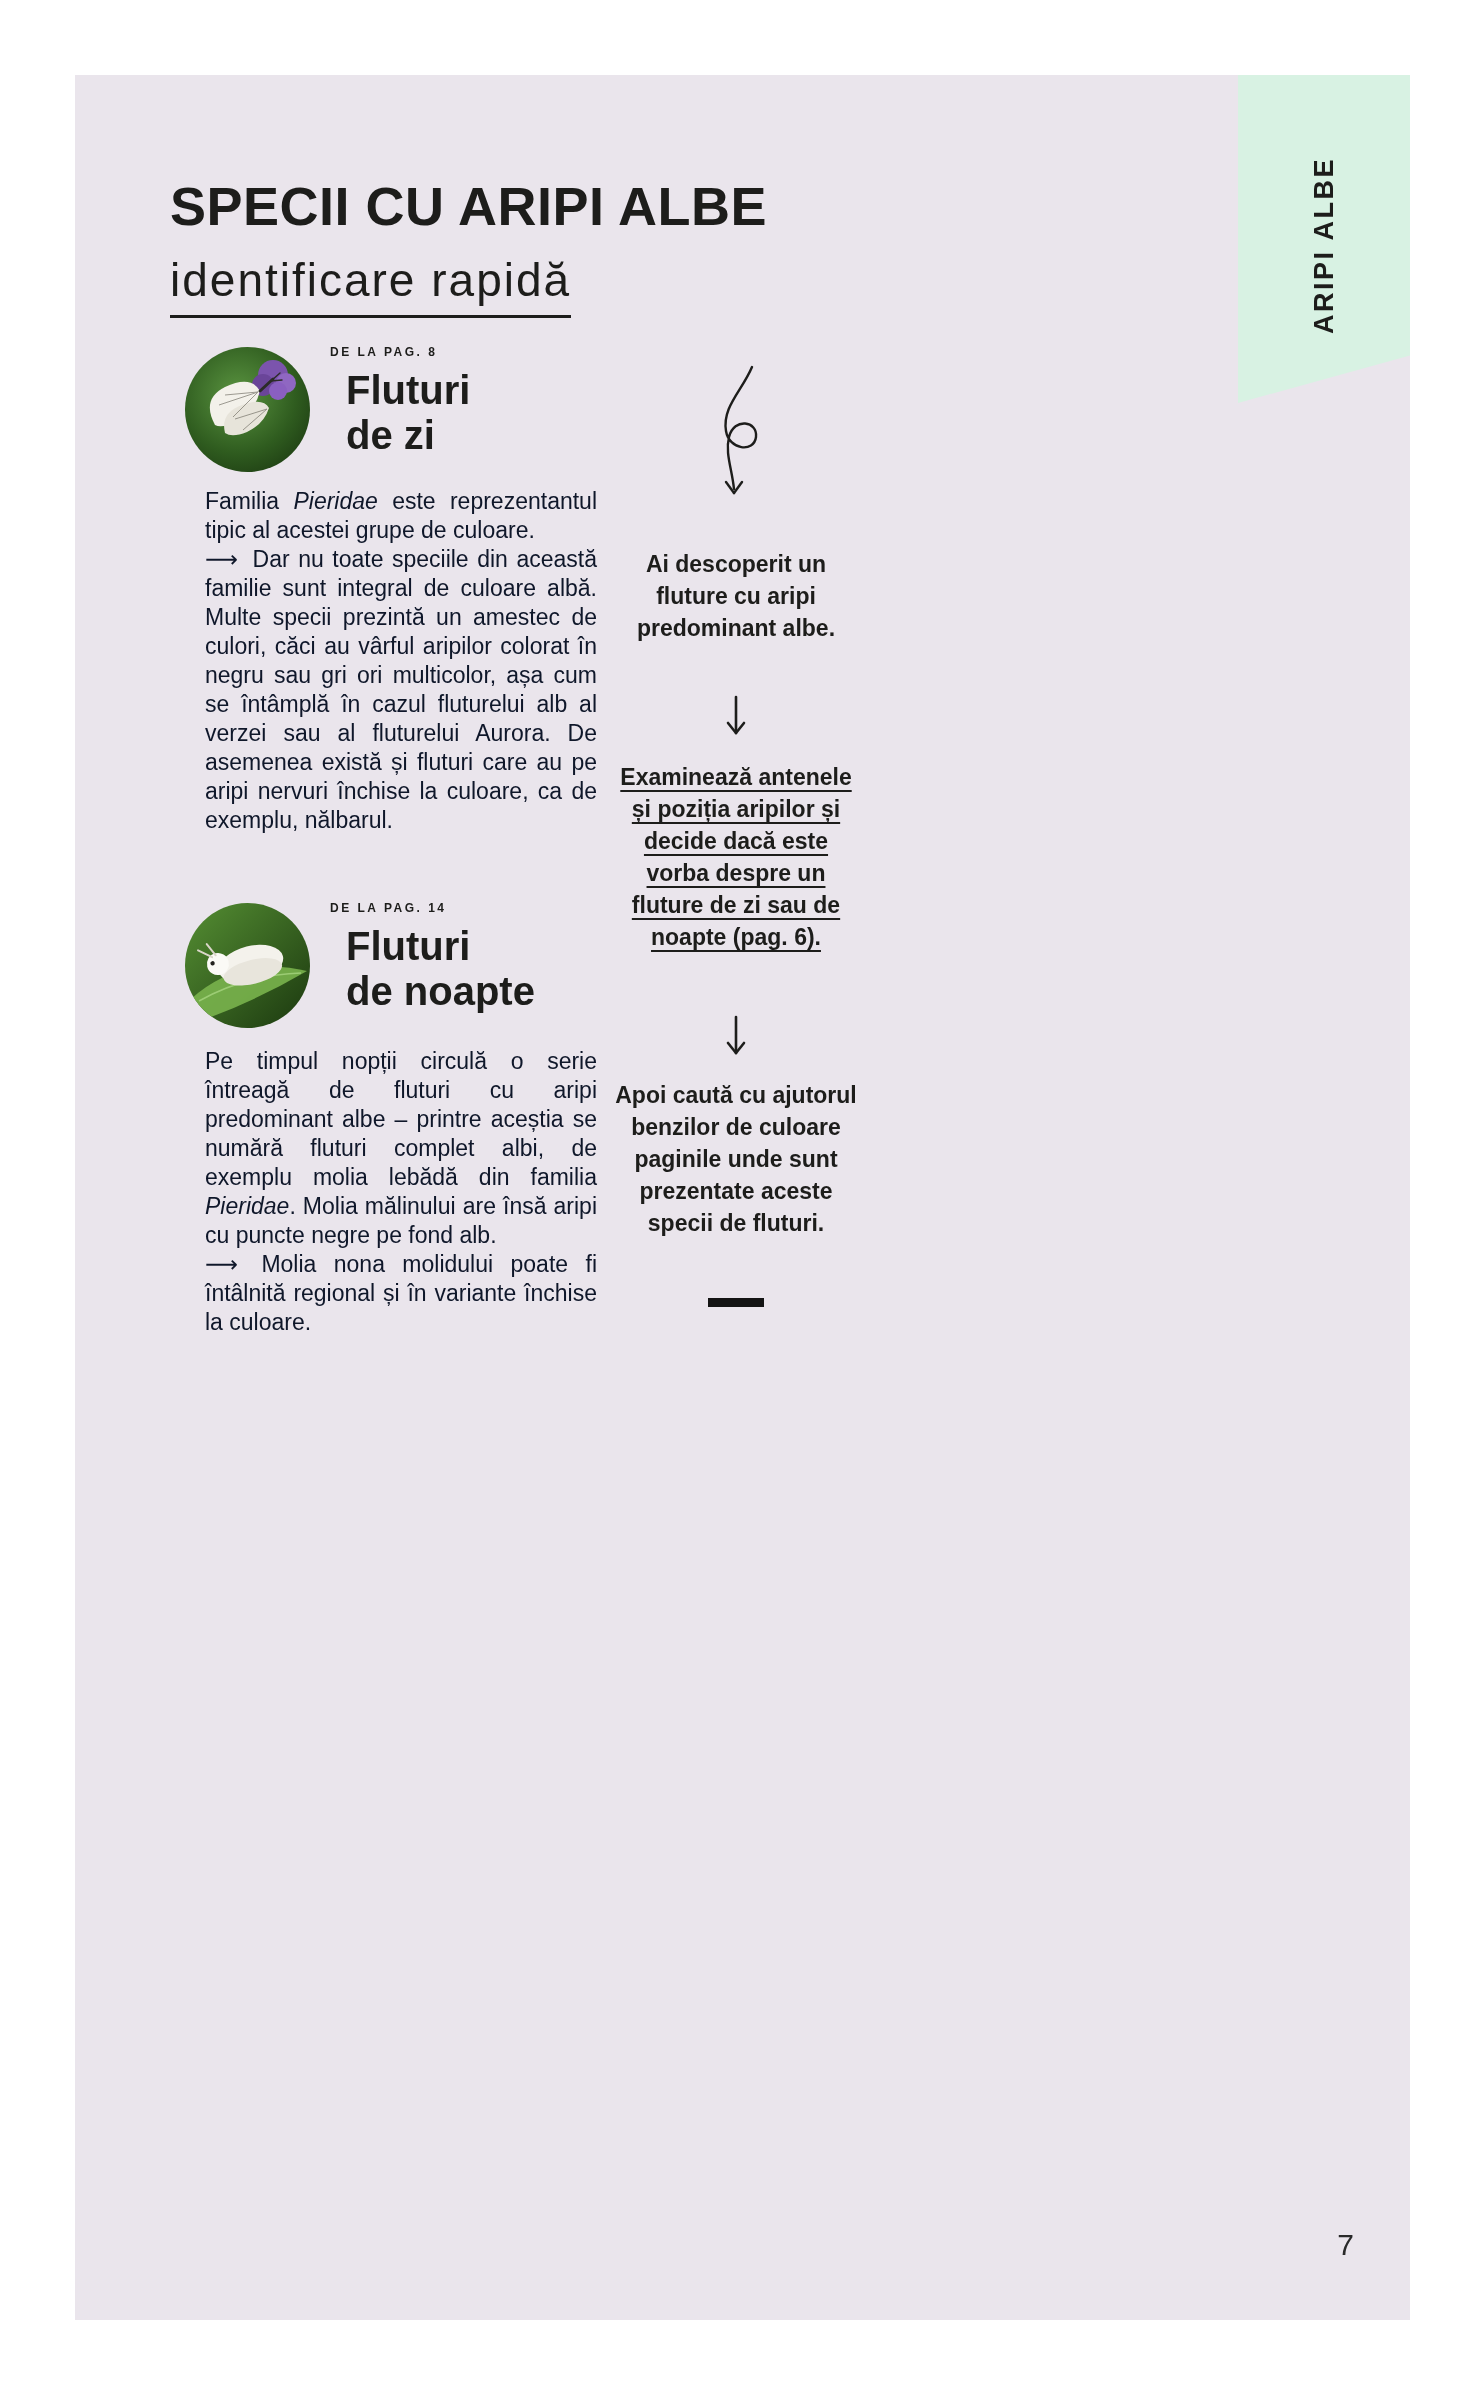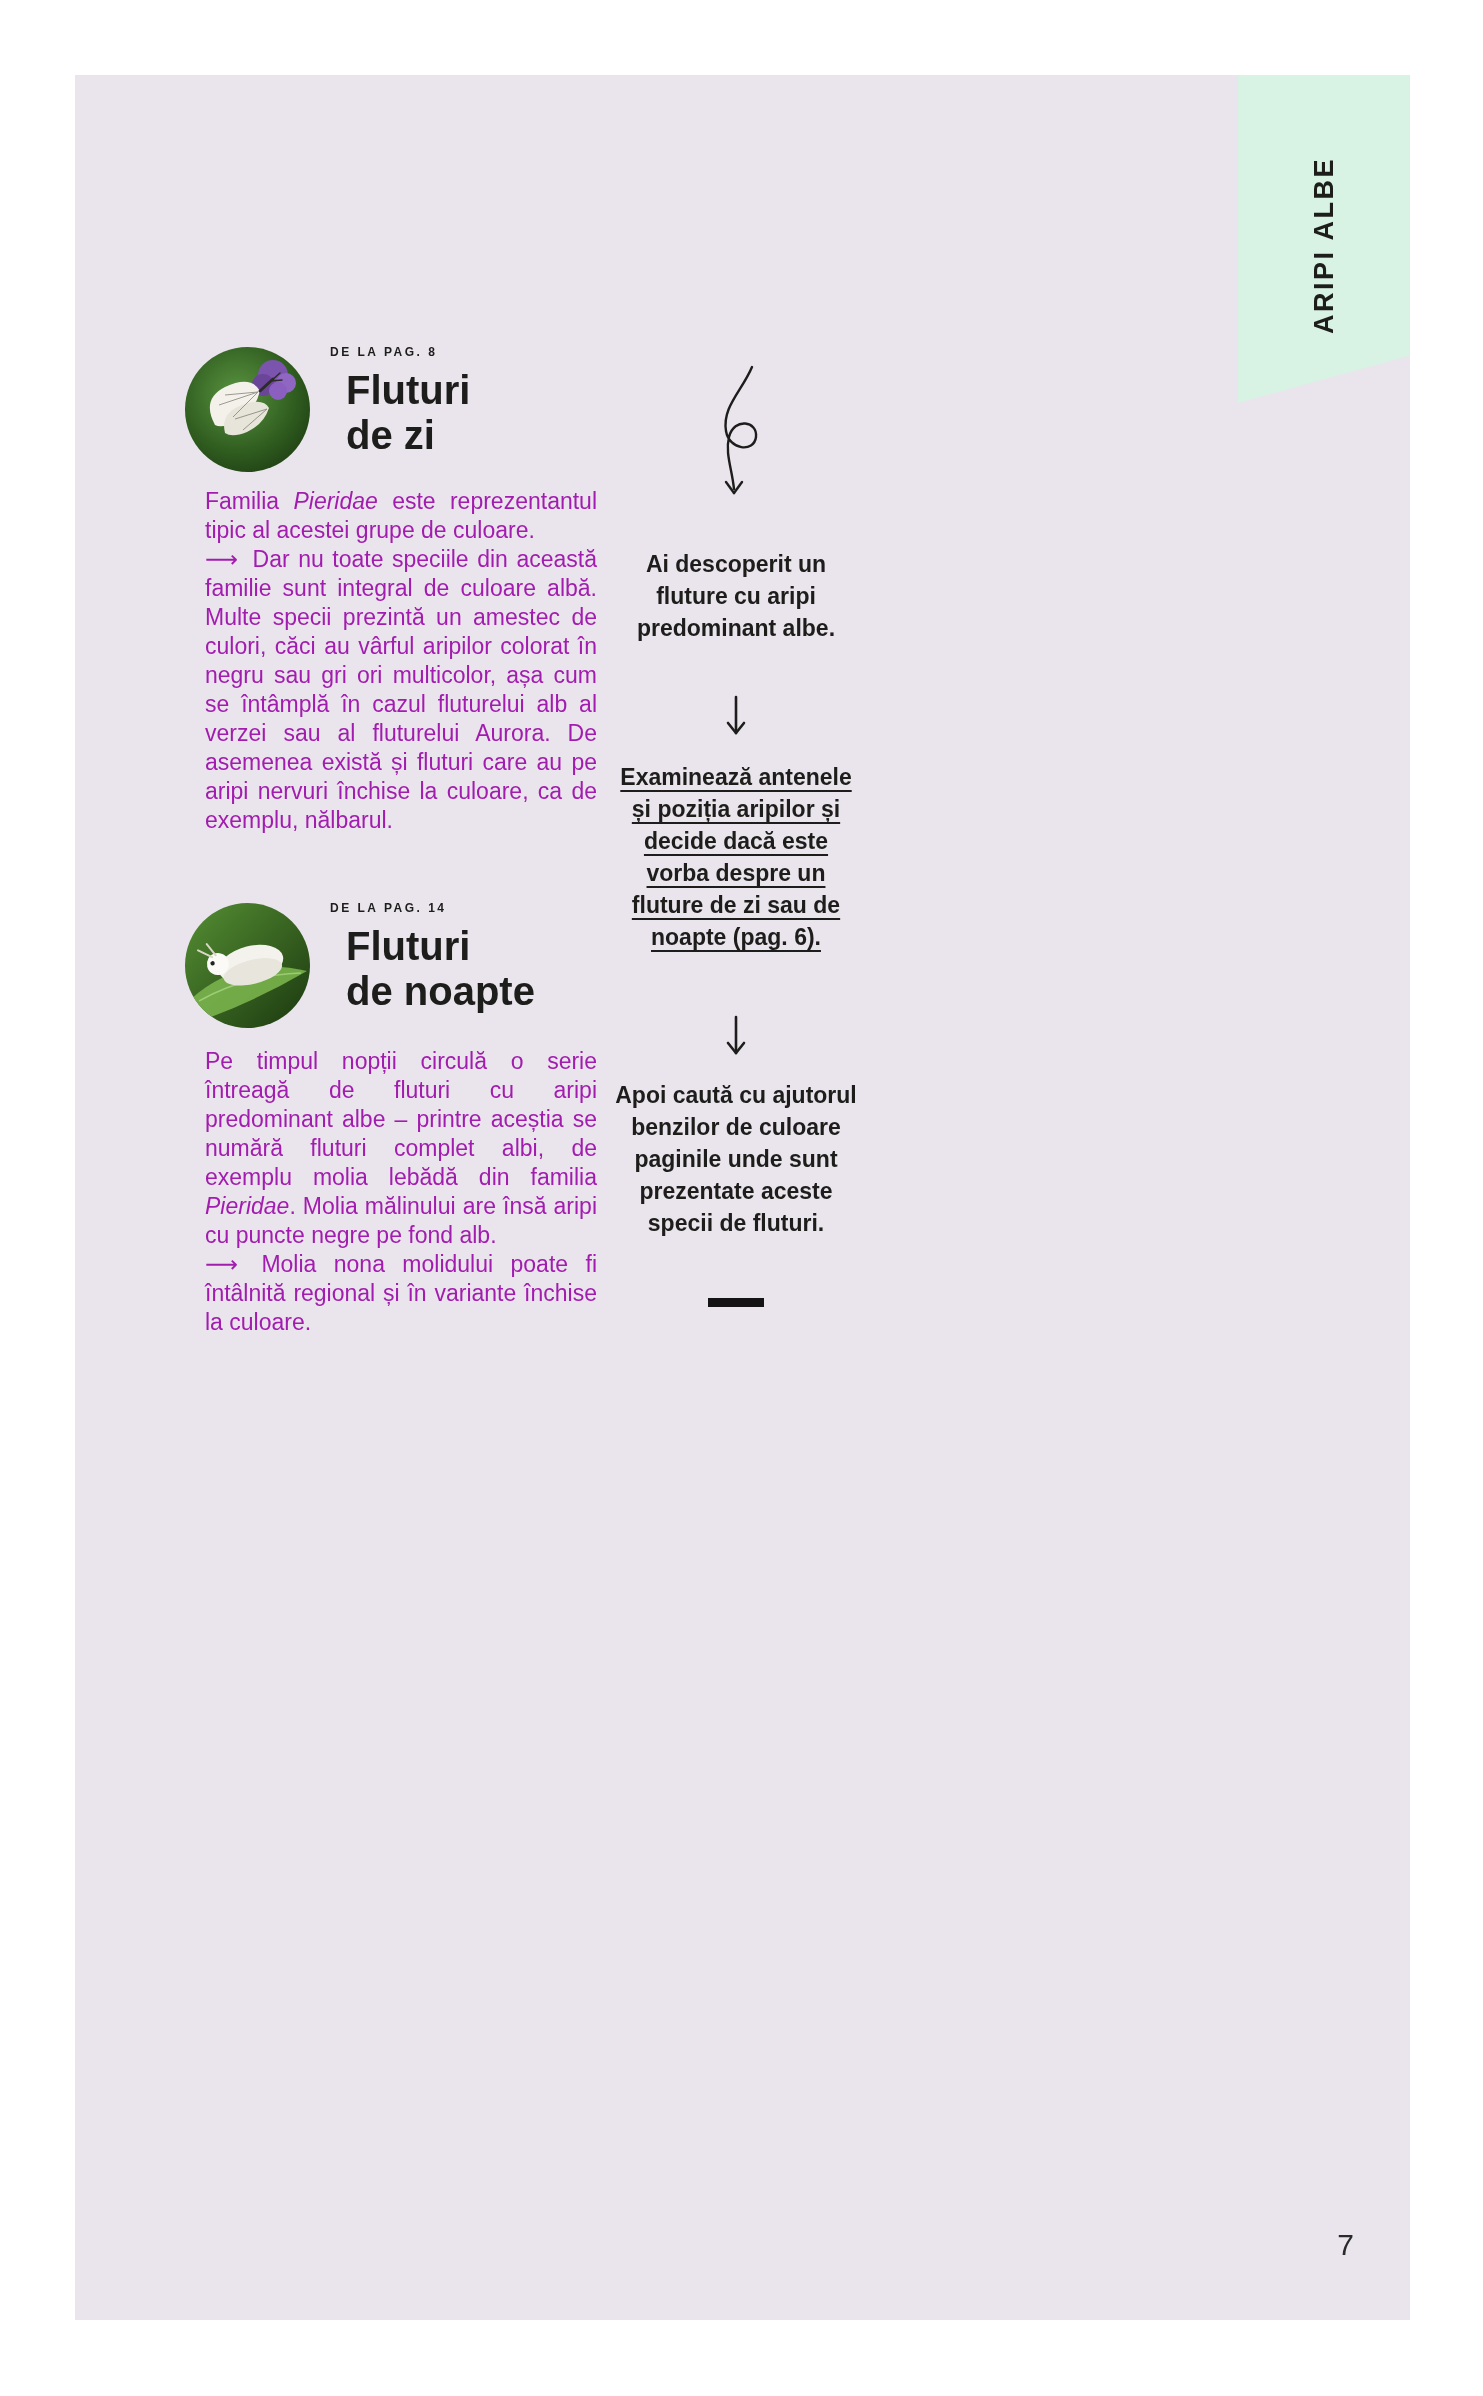--- a/index.html
+++ b/index.html
@@ -61,21 +61,21 @@
   .sec-head-2 { left: 255px; top: 826px; }
   .kicker { font-size: 12px; font-weight: bold; letter-spacing: 2.5px; }
   .sec-head h2 { margin: 9px 0 0 16px; font-size: 40px; line-height: 45px; font-weight: bold; }
   
   .body-col {
     position: absolute; width: 392px;
     font-size: 23px; line-height: 29px;
     text-align: justify; color: #26262
     4;
   }
-  .body-col { color: #a21caf; }
+  .body-col { color: #0f172a; }
   .body-col-1 { left: 130px; top: 412px; }
   .body-col-2 { left: 130px; top: 972px; }
   .body-col p { margin: 0; }
   .body-col em { font-style: italic; }
   .arrow-seg { letter-spacing: 0; padding-right: 6px; }
   
   .flow { position: absolute; left: 536px; top: 288px; width: 250px; height: 970px; }
   .flow > * { position: absolute; left: 0; right: 0; }
   .flow-svg { display: block; margin: 0 auto; }
   .squiggle { top: 0; }
@@ -105,20 +105,26 @@
 
 <div class="canvas">
   <div class="sheet">
 
     <div class="tab">
       <div class="tab-label-wrap">
         <span class="tab-label">ARIPI ALBE</span>
       </div>
     </div>
 
+    <header class="title-block">
+      <h1>SPECII CU ARIPI ALBE</h1>
+      <div class="subtitle">
+        <span>identificare rapidă</span>
+      </div>
+    </header>
 
     <div class="photo photo-1">
       <svg viewBox="0 0 125 125" width="125" height="125">
         <defs>
           <radialGradient id="pg1" cx="42%" cy="38%" r="85%">
             <stop offset="0%" stop-color="#5a9440"></stop>
             <stop offset="55%" stop-color="#2f5c1f"></stop>
             <stop offset="100%" stop-color="#152d0d"></stop>
           </radialGradient>
         </defs>

